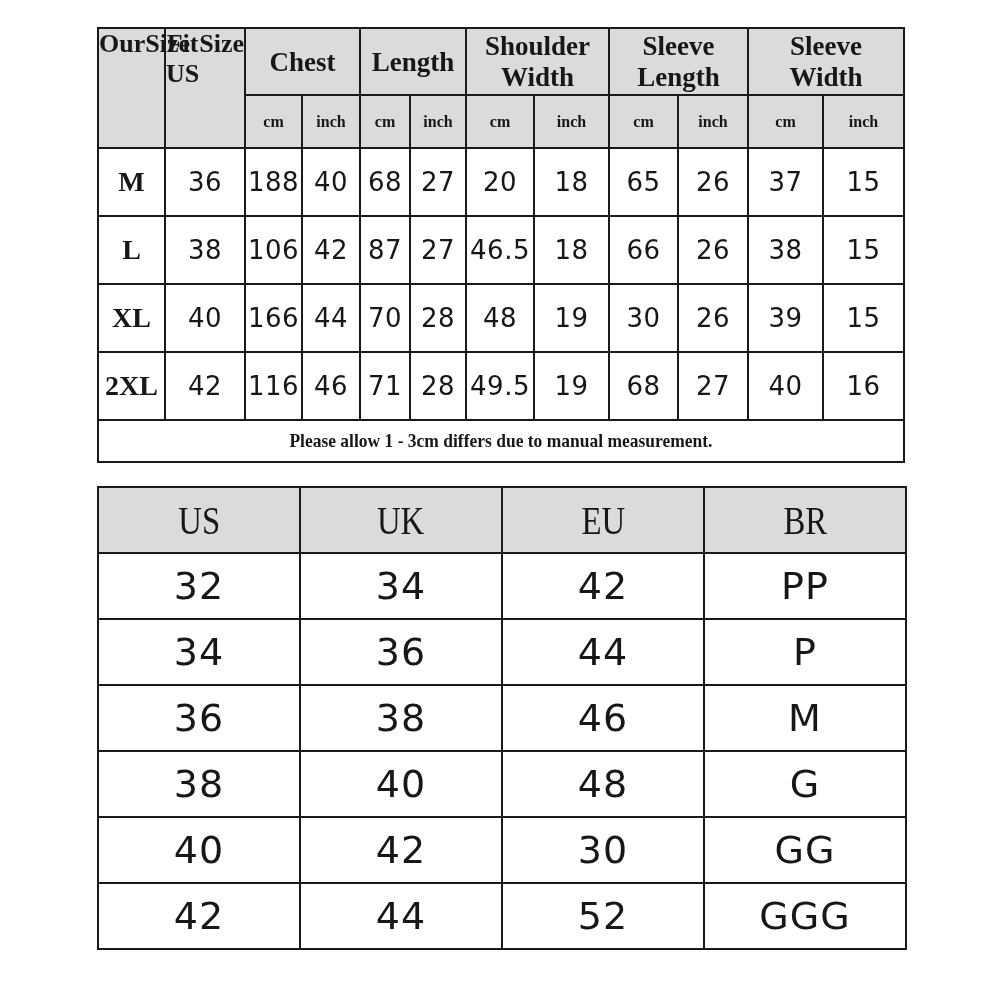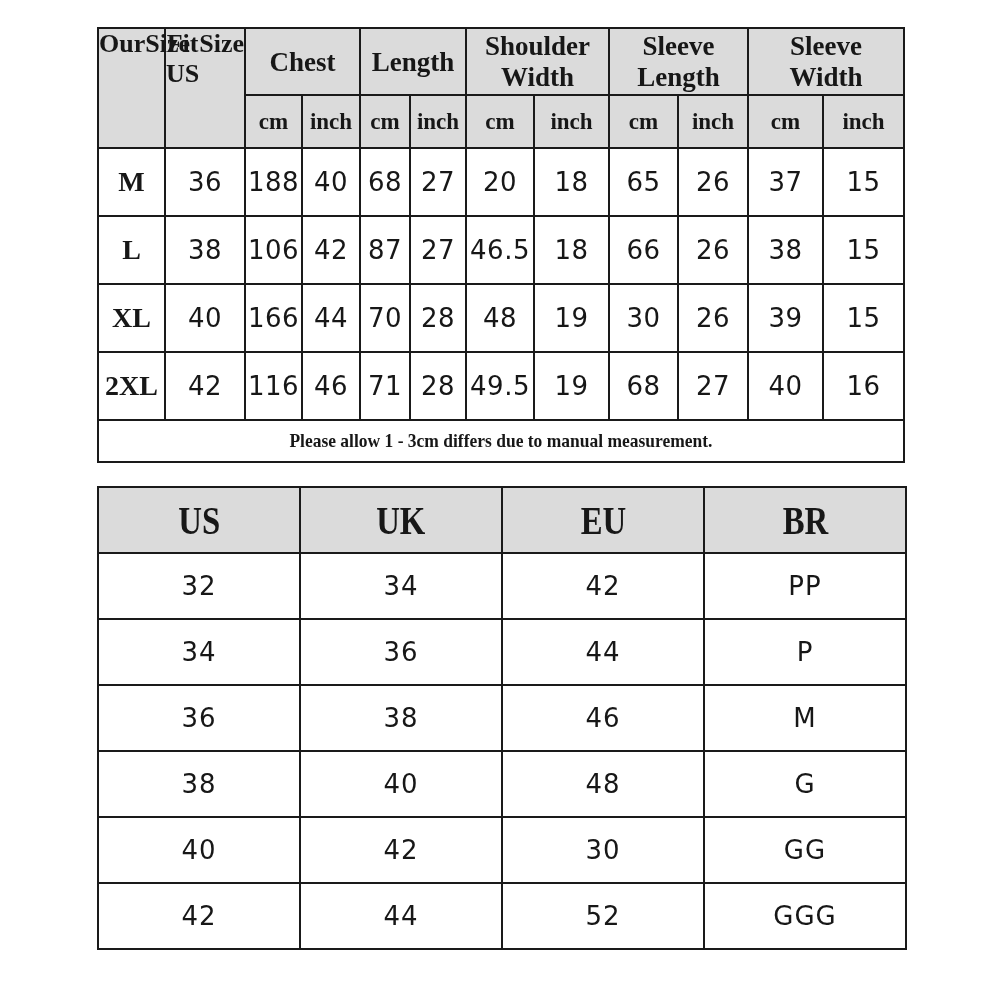--- a/index.html
+++ b/index.html
@@ -30,21 +30,21 @@
     font-weight: bold;
   }
   .corner { height: 120px; }
   .corner .stack {
     display: flex; flex-direction: row;
     justify-content: space-around;
     height: 118px;
     font-size: 26px;
   }
   .group { font-size: 27px; line-height: 1.12; height: 62px; }
-  .unit  { font-size: 23px; height: 49px; }
+  .unit  { font-size: 16px; height: 49px; }
   .size-cell {
     font-family: "Liberation Serif", "DejaVu Serif", serif;
     font-weight: bold;
     font-size: 28px;
   }
   .data-row { height: 68px; }
   .num {
     font-family: "DejaVu Sans", "Liberation Sans", sans-serif;
     font-size: 26px;
     letter-spacing: 0.5px;
@@ -58,31 +58,31 @@
     transform: scaleX(0.92);
   }
 
   
   #conv-table { width: 808px; margin-top: 23px; }
   #conv-table col { width: 202px; }
   .conv-hdr-row { height: 66px; }
   .conv-hdr {
     background: #dbdbdb;
     font-family: "Liberation Serif", "DejaVu Serif", serif;
-    font-weight: bold;
+    font-weight: normal;
   }
   .conv-hdr span {
     display: inline-block;
     font-size: 41px;
     transform: scaleX(0.8);
   }
   .conv-row { height: 66px; }
   .conv-val {
     font-family: "DejaVu Sans", "Liberation Sans", sans-serif;
-    font-size: 26px;
+    font-size: 38px;
     letter-spacing: 1px;
   }
 </style>
 </head>
 <body>
 
 <div class="wrap">
 
   <table id="size-table">
     <colgroup>

